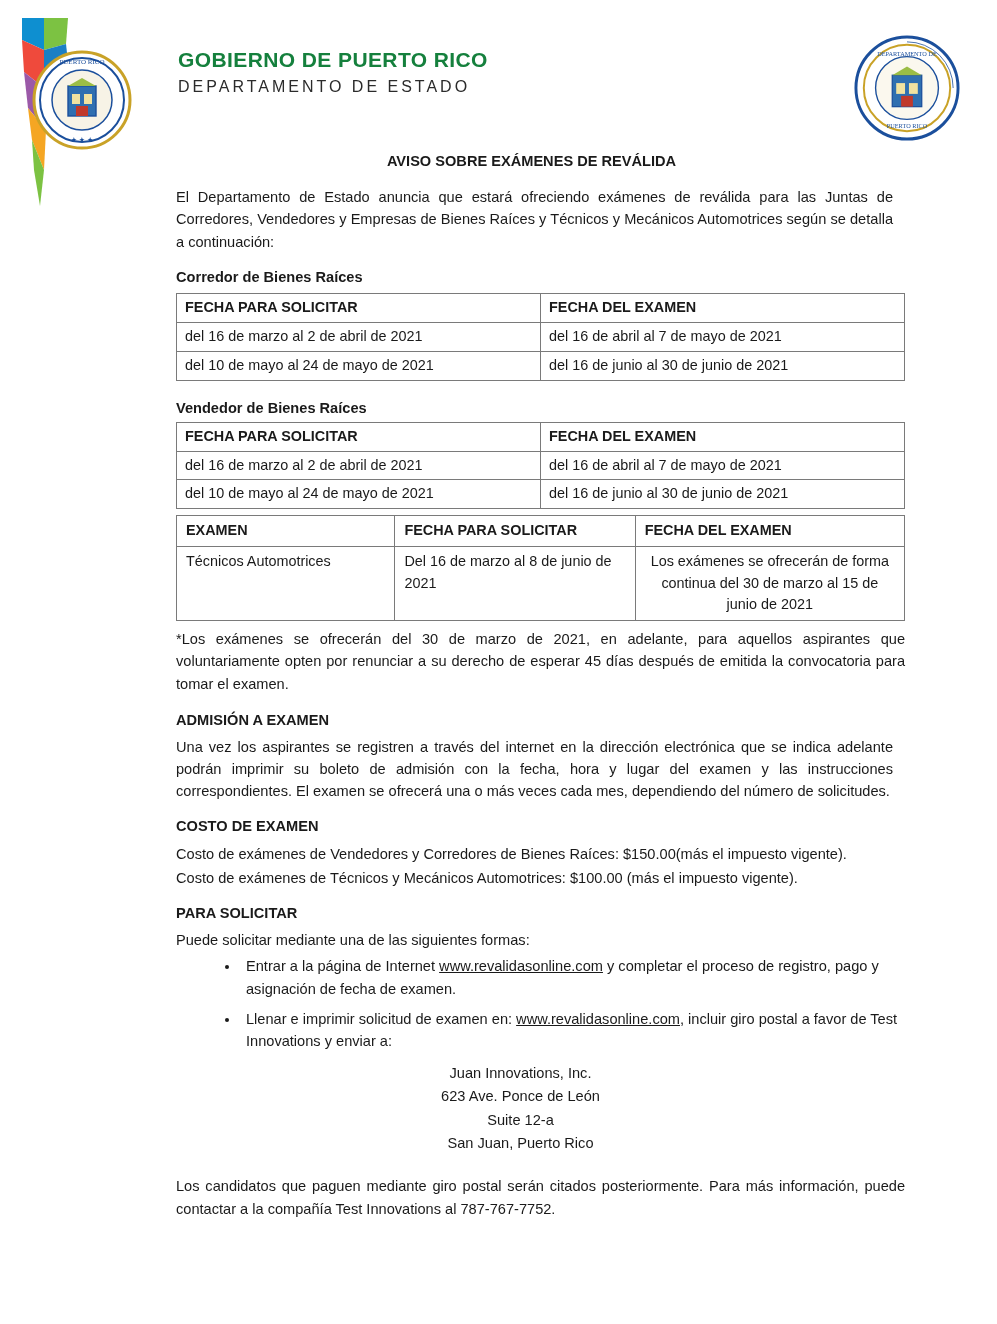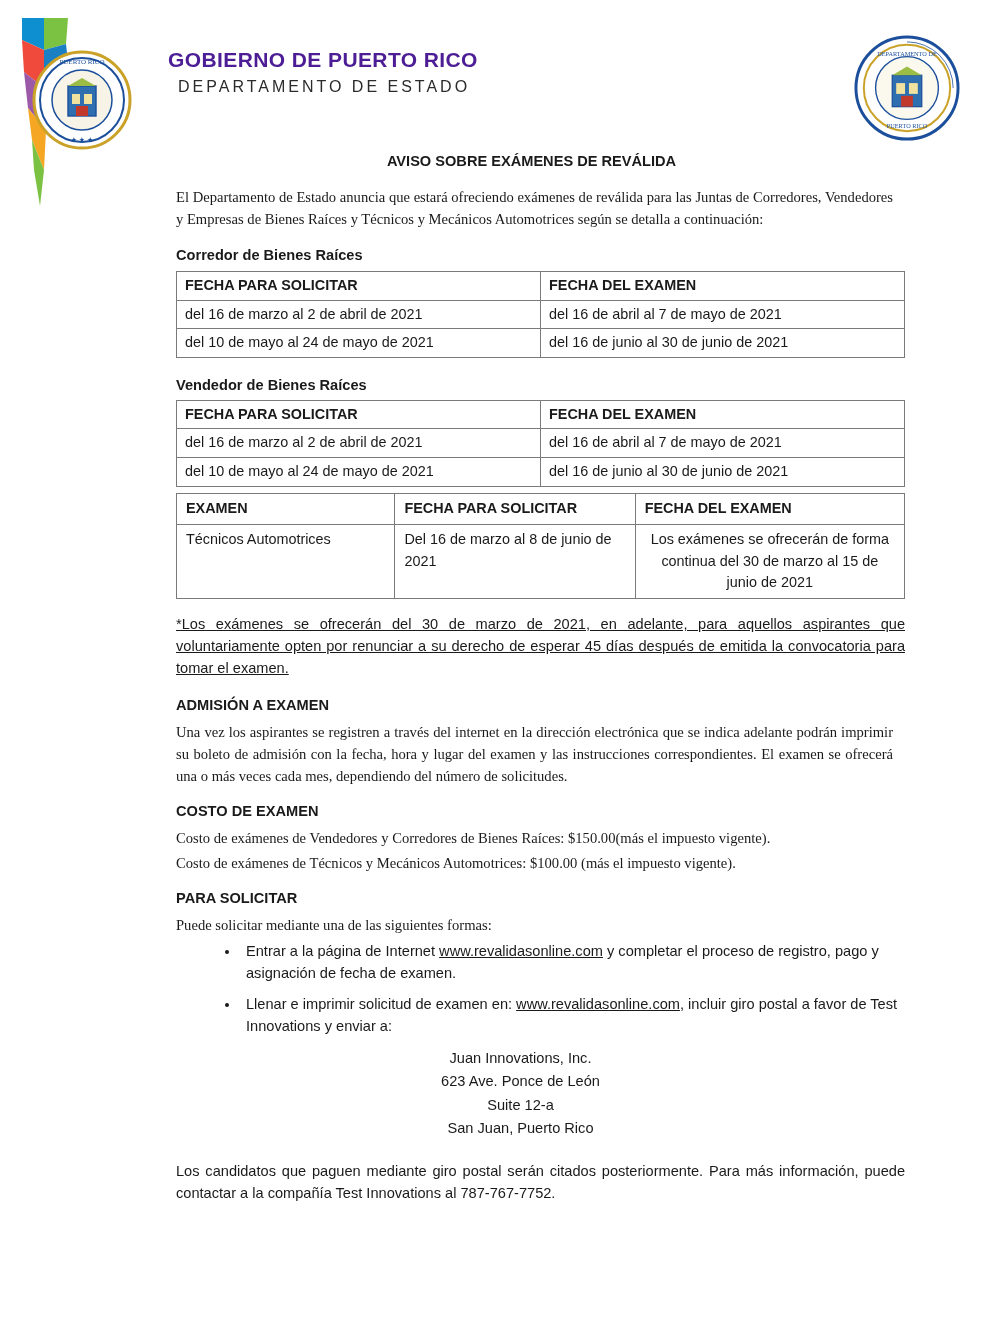--- a/index.html
+++ b/index.html
@@ -35,26 +35,26 @@
   }
   .seal-right {
     position: absolute;
     right: 36px;
     top: 34px;
     width: 108px;
     height: 108px;
   }
   .gov-title {
     position: absolute;
-    left: 168px;
+    left: 178px;
     top: 48px;
     font-size: 21px;
     font-weight: bold;
     letter-spacing: 0.4px;
-    color: #4c1d95;
+    color: #15803d;
   }
   .gov-sub {
     position: absolute;
     left: 178px;
     top: 78px;
     font-size: 16px;
     letter-spacing: 3px;
     color: #2b2b2b;
   }
 
@@ -67,21 +67,20 @@
   .doc-title {
     text-align: center;
     font-weight: bold;
     font-size: 14.6px;
     margin: 0 0 14px 0;
     padding-right: 18px;
   }
   p.para {
     margin: 0 12px 13px 0;
     text-align: justify;
-    font-family: Liberation Serif, serif;
   }
   .sec-head {
     font-weight: bold;
     margin: 0 0 5px 0;
   }
   .sec-head-sp {
     font-weight: bold;
     margin: 16px 0 3px 0;
   }
 
@@ -117,23 +116,22 @@
     text-align: left;
   }
   table.tbl3 th { font-weight: bold; }
   table.tbl3 td.c { text-align: center; line-height: 1.5; }
   .col1 { width: 30%; }
   .col2 { width: 33%; }
   .col3 { width: 37%; }
   .rowtall td { height: 74px; }
 
   .note {
-    margin: 14px 0 14px 0;
+    margin: 7px 0 14px 0;
     text-align: justify;
-    text-decoration: underline;
   }
 
   ul.bullets {
     margin: 4px 0 0 0;
     padding-left: 64px;
   }
   ul.bullets li {
     margin-bottom: 8px;
     padding-left: 6px;
     text-align: left;

